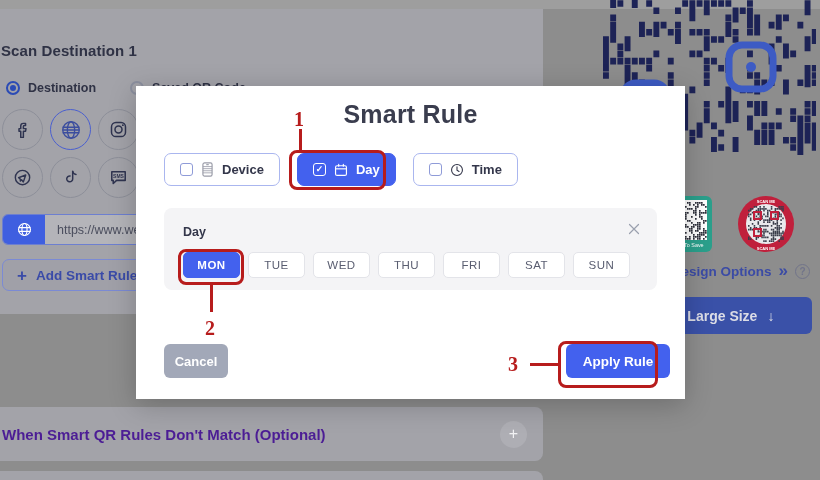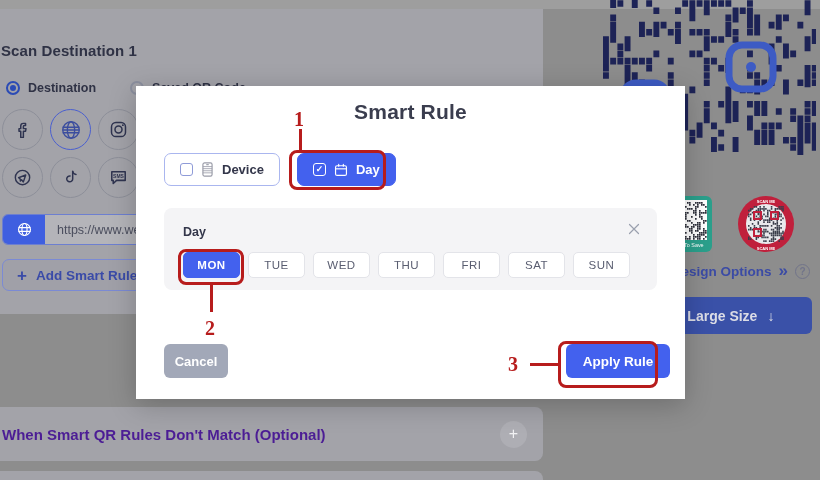--- a/index.html
+++ b/index.html
@@ -96,21 +96,21 @@
             display:flex; align-items:center; justify-content:center; gap:10px;
             color:#dcdde6; font-size:14px; font-weight:bold; }
 
   
   .modal {
     position:absolute; left:136px; top:86px; width:549px; height:313px;
     background:#fff; box-shadow:0 6px 26px rgba(0,0,0,.22);
   }
   .modal-title {
     position:absolute; left:0; top:14px; width:549px; text-align:center;
-    font-size:21px; font-weight:bold; color:#3a3d4e; letter-spacing:.2px;
+    font-size:25px; font-weight:bold; color:#3a3d4e; letter-spacing:.2px;
   }
 
   .chip-row { position:absolute; left:28px; top:67px; display:flex; gap:17px; }
   .chip {
     height:33px; border:1.3px solid #aab6ef; border-radius:7px; background:#fff;
     display:flex; align-items:center; gap:8px; padding:0 15px;
     font-size:13px; font-weight:bold; color:#33364a;
   }
   .chip.sel { background:#4361ee; border-color:#4361ee; color:#fff; }
   .chip-box { width:13px; height:13px; border:1.4px solid #8f9bd8; border-radius:3px; background:#fff;
@@ -328,20 +328,30 @@
         <span class="chip-ico">
           <svg width="14" height="14" viewBox="0 0 18 18" fill="none" stroke="#ffffff" stroke-width="1.5">
             <rect x="2" y="3.5" width="14" height="12.5" rx="2"></rect>
             <path d="M2 7.5h14"></path>
             <path d="M6 1.8v2.4M12 1.8v2.4" stroke-linecap="round"></path>
           </svg>
         </span>
         <span>Day</span>
       </div>
 
+      <div class="chip">
+        <span class="chip-box"></span>
+        <span class="chip-ico">
+          <svg width="14" height="14" viewBox="0 0 18 18" fill="none" stroke="#33364a" stroke-width="1.4">
+            <circle cx="9" cy="9" r="7"></circle>
+            <path d="M9 5v4.3l2.6 1.6" stroke-linecap="round"></path>
+          </svg>
+        </span>
+        <span>Time</span>
+      </div>
     </div>
 
     <div class="day-panel">
       <div class="day-panel-title">Day</div>
       <div class="day-close">
         <svg width="16" height="16" viewBox="0 0 16 16" stroke="currentColor" stroke-width="1.2">
           <path d="M3.5 3.5l9 9M12.5 3.5l-9 9" stroke-linecap="round"></path>
         </svg>
       </div>
       <div class="day-list">

